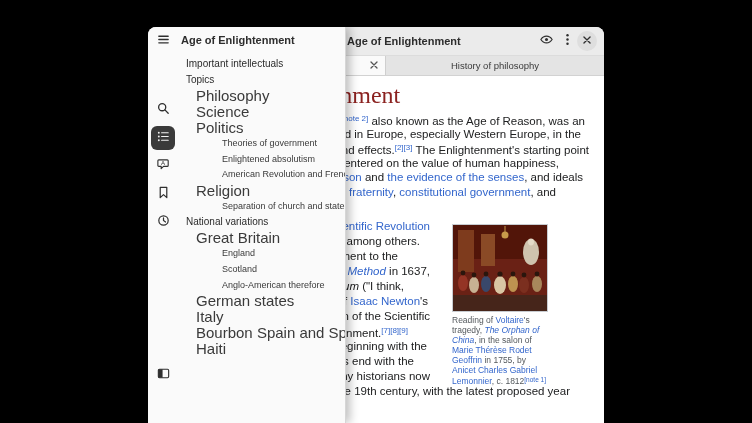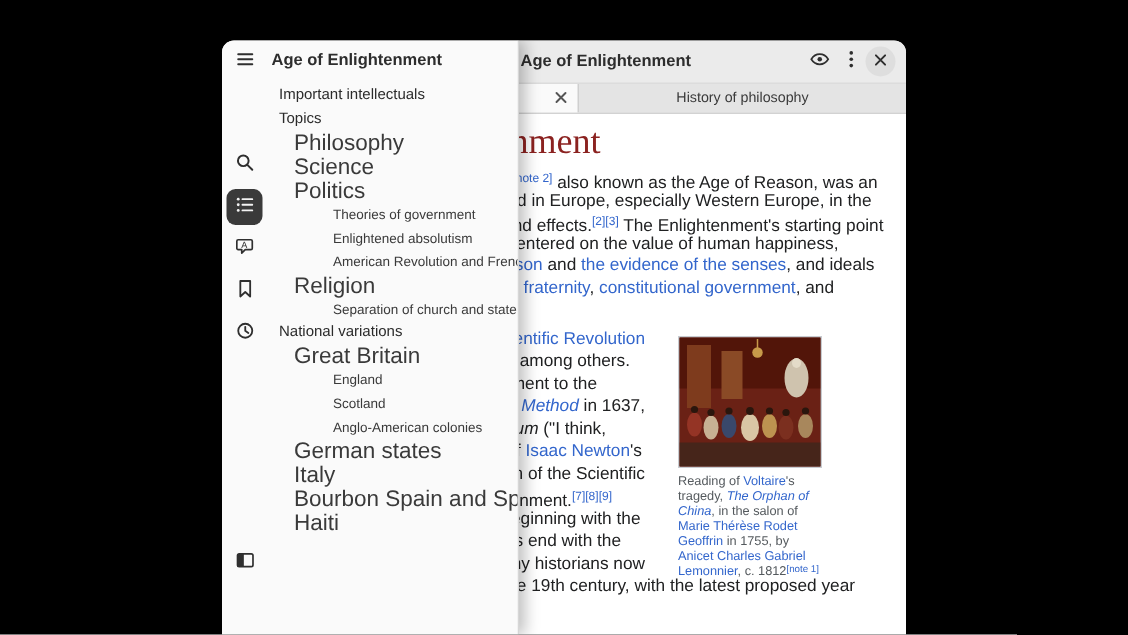--- a/index.html
+++ b/index.html
@@ -204,21 +204,21 @@
         <div class="toc-item lvl1">Politics</div>
         <div class="toc-item lvl2">Theories of government</div>
         <div class="toc-item lvl2">Enlightened absolutism</div>
         <div class="toc-item lvl2">American Revolution and French Revolution</div>
         <div class="toc-item lvl1">Religion</div>
         <div class="toc-item lvl2">Separation of church and state</div>
         <div class="toc-item lvl0">National variations</div>
         <div class="toc-item lvl1">Great Britain</div>
         <div class="toc-item lvl2">England</div>
         <div class="toc-item lvl2">Scotland</div>
-        <div class="toc-item lvl2">Anglo-American colonies</div>
+        <div class="toc-item lvl2">Anglo-American therefore</div>
         <div class="toc-item lvl1">German states</div>
         <div class="toc-item lvl1">Italy</div>
         <div class="toc-item lvl1">Bourbon Spain and Spanish America</div>
         <div class="toc-item lvl1">Haiti</div>
       </div>
   </aside>
 
 </div>
 
 </body></html>

